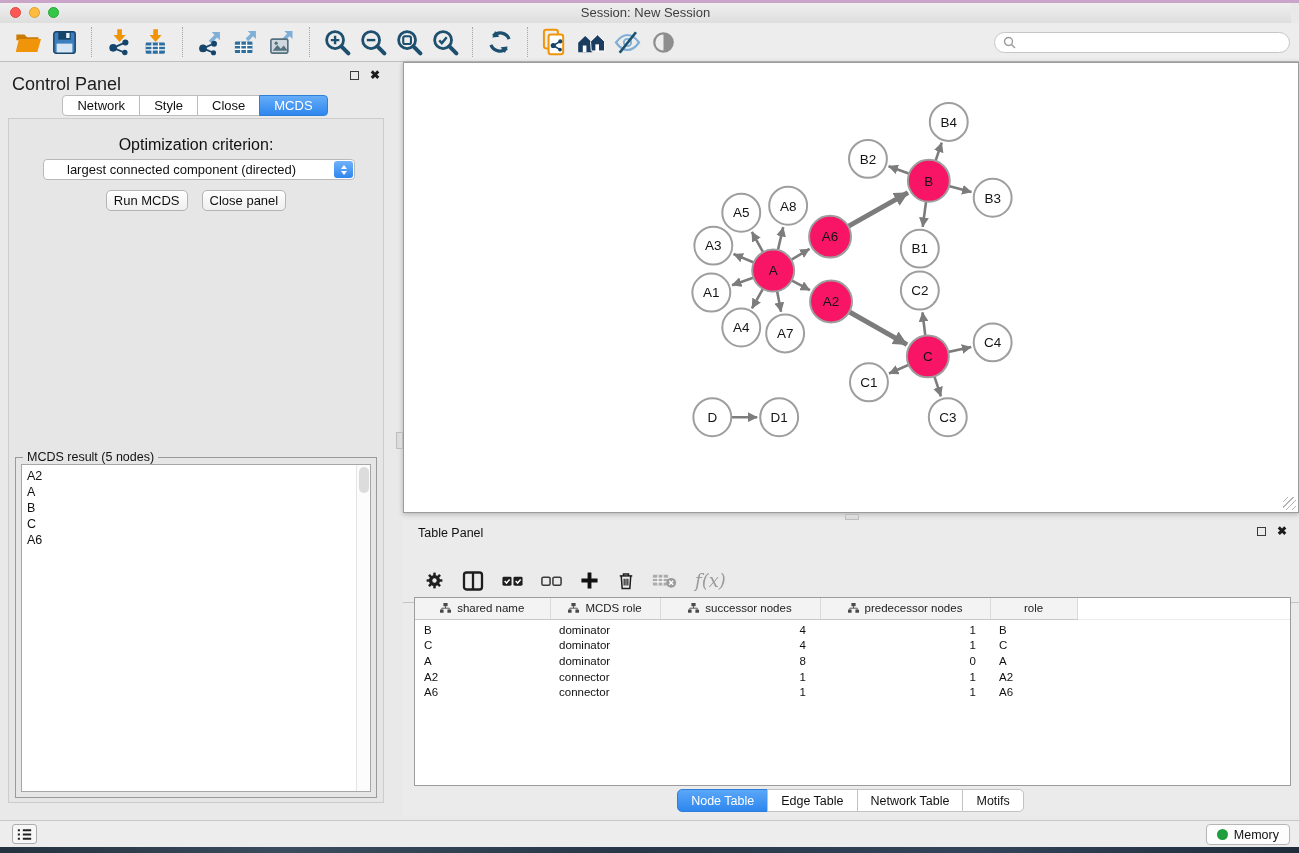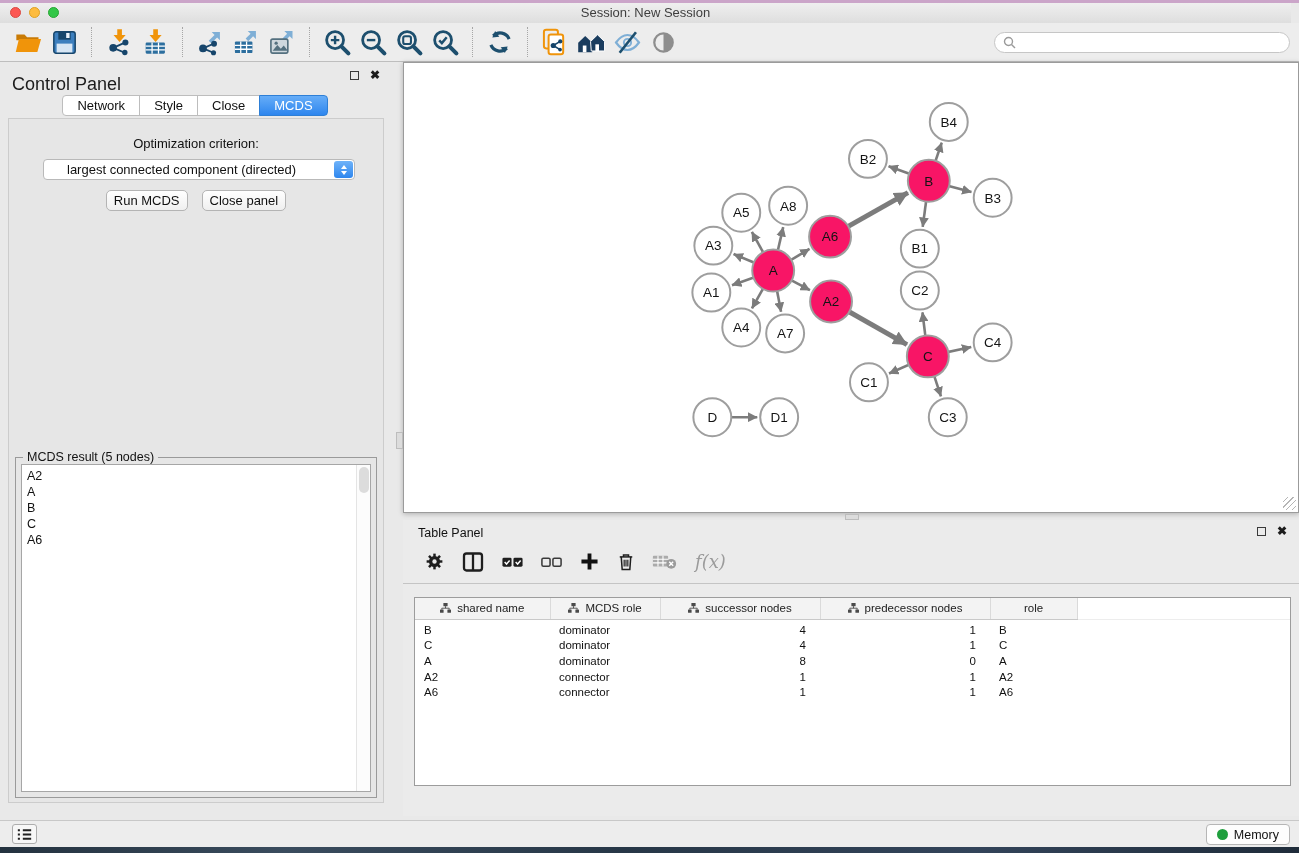--- a/index.html
+++ b/index.html
@@ -34,21 +34,21 @@
   .close-x { font-size:12px; font-weight:bold; color:#1C1C1C; line-height:10px; }
 
   .ctabs { position:absolute; top:33px; left:0; right:0; display:flex; justify-content:center; }
   .ctab { font-size:13px; padding:0 14px; height:21px; line-height:20px; background:#fff;
     border:1px solid #BDBDBD; margin-left:-1px; color:#111; }
   .ctab:first-child { border-radius:4px 0 0 4px; }
   .ctab:last-child { border-radius:0 4px 4px 0; }
   .ctab.active { background:linear-gradient(#66ADF8,#2E86EE); color:#fff; border-color:#2E7FD6; }
 
   .cp-inner { position:absolute; left:8px; right:7px; top:56px; bottom:17px; background:#E6E6E6; border:1px solid #CCCCCC; }
-  .opt-label { text-align:center; padding-top:17px; font-size:13px; }
+  .opt-label { text-align:center; padding-top:17px; font-size:16px; }
   .criterion { position:absolute; left:34px; top:40px; width:312px; height:21px; background:#fff;
     border:1px solid #B9B9B9; border-radius:4px; font-size:13px; line-height:19px; padding-left:23px; }
   .stepper { position:absolute; right:1px; top:1px; width:19px; height:17px; border-radius:3px;
     background:linear-gradient(#6FB3F9,#2E86EE); display:flex; flex-direction:column; align-items:center; justify-content:center; }
   .chev-up { width:0; height:0; border-left:3.5px solid transparent; border-right:3.5px solid transparent; border-bottom:4px solid #fff; margin-bottom:2px; }
   .chev-dn { width:0; height:0; border-left:3.5px solid transparent; border-right:3.5px solid transparent; border-top:4px solid #fff; }
   .btn-row { position:absolute; top:71px; left:0; right:0; display:flex; justify-content:center; gap:14px; }
   .mac-btn { background:linear-gradient(#FFFFFF,#EFEFEF); border:1px solid #B4B4B4; border-radius:5px;
     font-size:13px; padding:0 7px; height:21px; line-height:19px; color:#111; }
 
@@ -72,21 +72,21 @@
   svg.graph text { font-family:"Liberation Sans",sans-serif; }
   .resize-grip { position:absolute; right:2px; bottom:2px; width:13px; height:13px;
     background:repeating-linear-gradient(135deg, transparent 0 3px, #B5B5B5 3px 4px); }
   .handle-left { position:absolute; left:396px; top:432px; width:7px; height:17px; background:#DCDCDC; border:1px solid #BDBDBD; }
   .handle-bottom { position:absolute; left:845px; top:514px; width:14px; height:6px; background:#DCDCDC; border:1px solid #BDBDBD; }
 
   
   .table-panel { position:absolute; left:403px; top:520px; width:896px; height:296px; background:#EBEBEB; }
   .tp-title { position:absolute; left:15px; top:6px; font-size:12.5px; }
   .tp-icons { position:absolute; right:12px; top:6px; display:flex; align-items:center; gap:11px; }
-  .tp-toolbar { position:absolute; top:20px; left:0; right:0; height:44px; border-bottom:1px solid #C4C4C4;
+  .tp-toolbar { position:absolute; top:39px; left:0; right:0; height:44px; border-bottom:1px solid #C4C4C4;
     display:flex; align-items:center; padding-left:21px; gap:16px; }
   .tpbtn { display:flex; align-items:center; justify-content:center; }
   .fx { font-family:"DejaVu Serif",serif; font-style:italic; font-size:18px; color:#9B9B9B; margin-left:2px; }
 
   .tp-table-wrap { position:absolute; left:11px; right:8px; top:77px; height:189px; background:#fff;
     border:1px solid #9C9C9C; overflow:hidden; }
   table.node-table { border-collapse:collapse; table-layout:fixed; width:100%; font-size:11.5px; }
   .node-table th { background:#F3F3F3; border-right:1px solid #DADADA; border-bottom:1px solid #C9C9C9;
     font-weight:normal; height:21px; padding:0; color:#222; }
   .node-table th.filler { background:#fff; border-right:none; border-bottom:1px solid #EDEDED; }
@@ -559,20 +559,26 @@
             <td class="al-left">A6</td>
             <td class="al-left">connector</td>
             <td class="al-right">1</td>
             <td class="al-right">1</td>
             <td class="al-left">A6</td>
             <td></td>
           </tr>
         </tbody>
     </table>
   </div>
+  <div class="tp-tabs">
+      <div class="ttab active">Node Table</div>
+      <div class="ttab">Edge Table</div>
+      <div class="ttab">Network Table</div>
+      <div class="ttab">Motifs</div>
+    </div>
 </div>
 
 <div class="statusbar">
   <div class="list-btn">
     <svg width="17" height="15" viewBox="0 0 20 18" stroke="#222" stroke-width="2.4">
         <path d="M2 4h2.5M8 4h10M2 9h2.5M8 9h10M2 14h2.5M8 14h10"></path>
       </svg>
   </div>
   <div class="memory-btn">
     <span class="mem-dot" style="background: rgb(30, 158, 60);"></span>

